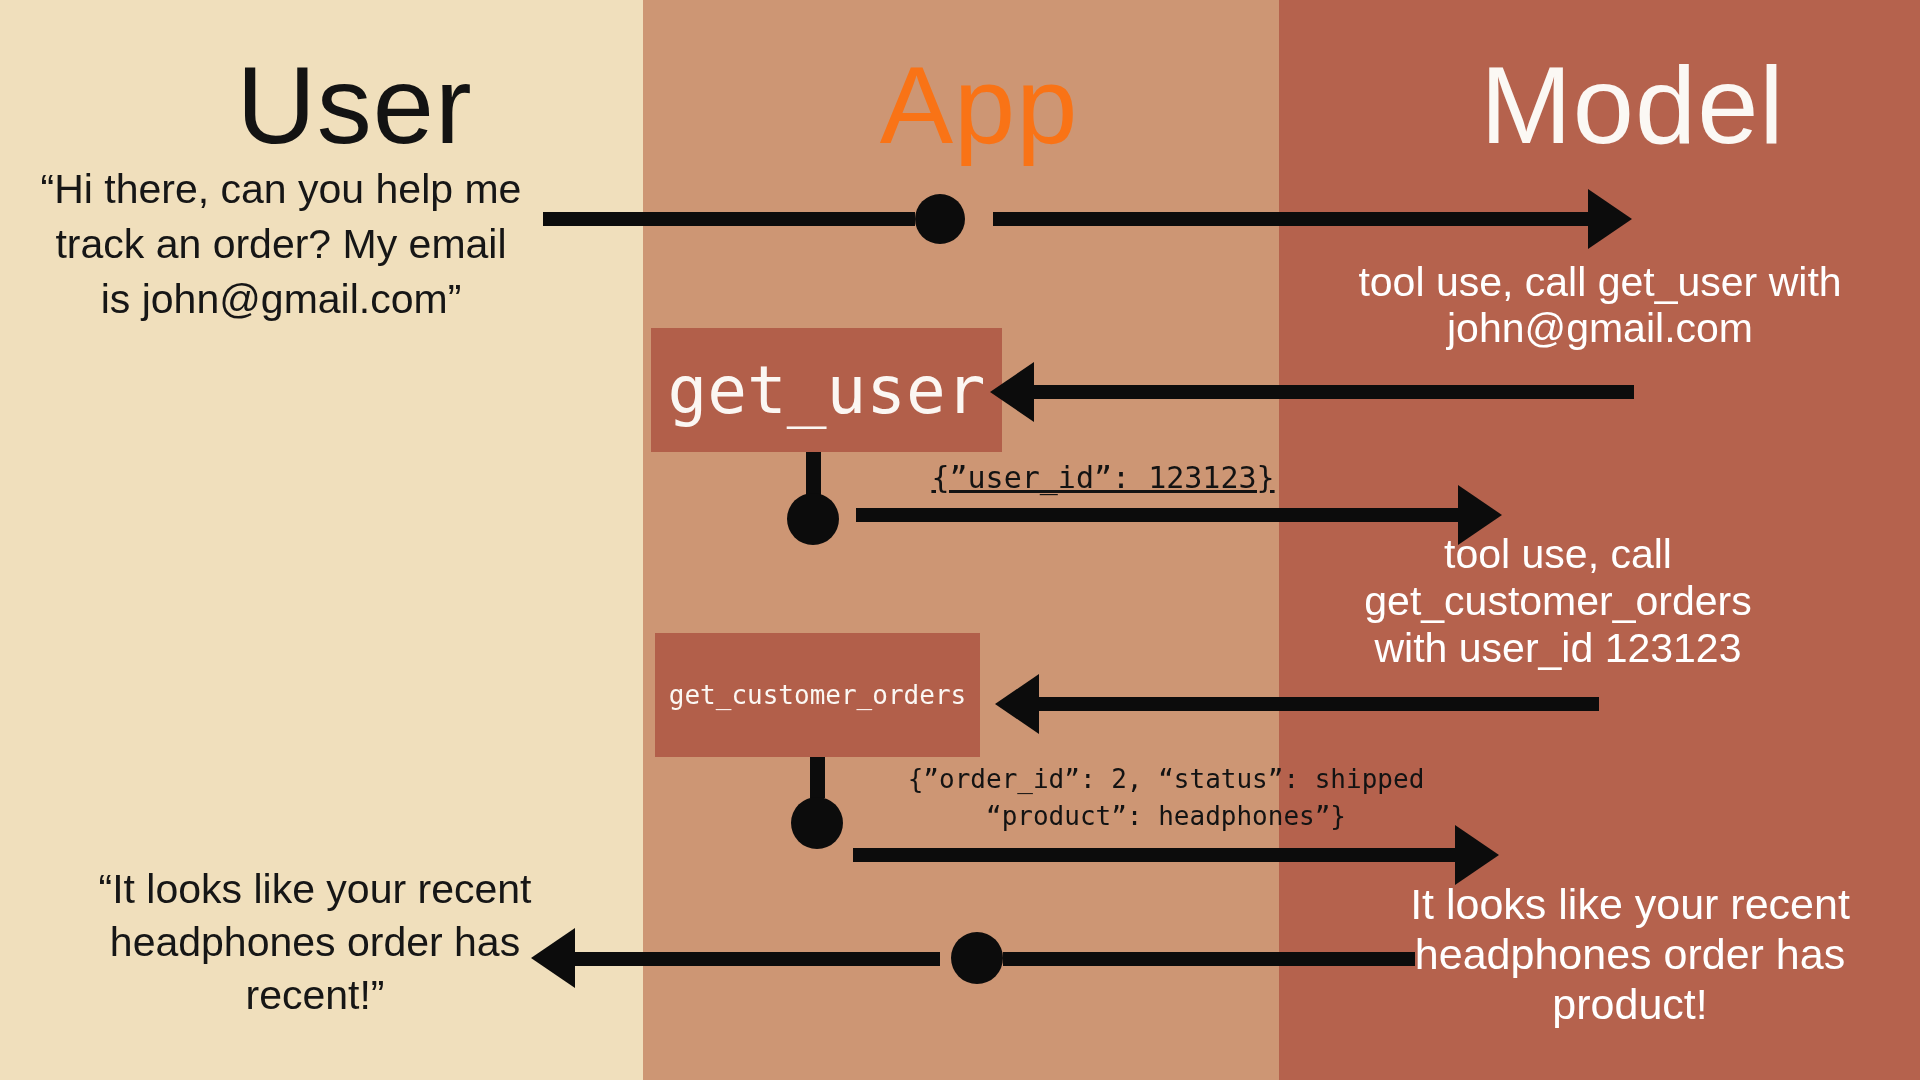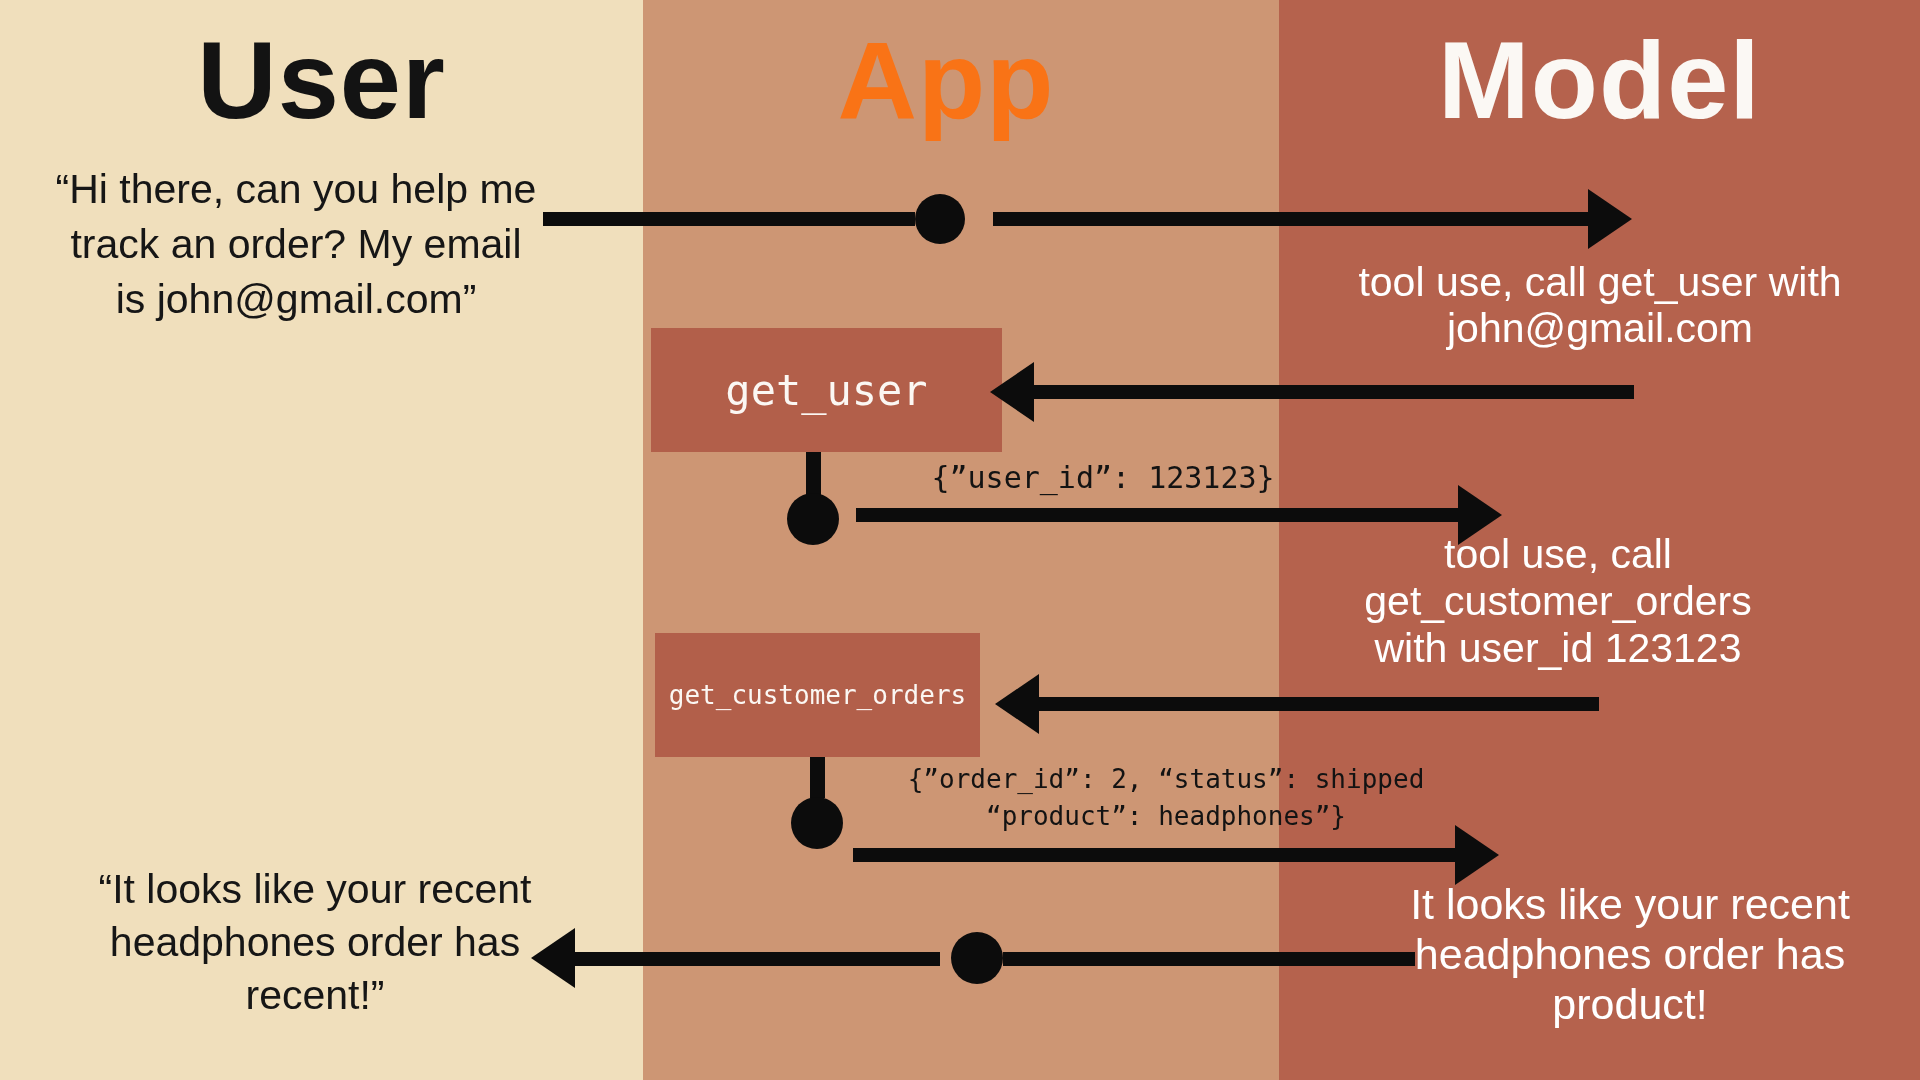--- a/index.html
+++ b/index.html
@@ -7,22 +7,22 @@
     position:relative;width:1920px;height:1080px;overflow:hidden;
     font-family:"Liberation Sans", sans-serif;
     -webkit-font-smoothing:antialiased;
   }
   .lane{position:absolute;top:0;height:1080px;}
   .lane-user{left:0;width:643px;background:#F0DFBC;}
   .lane-app{left:643px;width:636px;background:#CD9674;}
   .lane-model{left:1279px;width:641px;background:#B5624D;}
 
   .lane-title{
-    position:absolute;top:11px;text-align:center;
-    font-size:110px;line-height:1.25;font-weight:700;letter-spacing:1px;
+    position:absolute;top:36px;text-align:center;
+    font-size:110px;line-height:1.25;font-weight:400;letter-spacing:1px;margin-left:33px;
   }
   .t-user{left:0;width:643px;color:#131313;}
   .t-app{left:643px;width:512px;color:#f97316;padding-left:47px;}
   .t-model{left:1279px;width:641px;color:#FBF8F4;text-align:center;}
 
   .msg{position:absolute;text-align:center;font-weight:400;}
   .msg-dark{color:#161616;}
   .msg-light{color:#ffffff;}
   .quote{font-size:41px;line-height:55px;}
 
@@ -50,45 +50,45 @@
 <div id="stage">
 
   <div class="lane lane-user"></div>
   <div class="lane lane-app"></div>
   <div class="lane lane-model"></div>
 
   <div class="lane-title t-user">User</div>
   <div class="lane-title t-app">App</div>
   <div class="lane-title t-model">Model</div>
 
-  <div class="msg msg-dark quote" style="left:36px;top:162px;width:520px;">
+  <div class="msg msg-dark quote" style="left:21px;top:162px;width:520px;">
     <div>“Hi there, can you help me</div>
     <div>track an order? My email</div>
     <div>is john@gmail.com”</div>
   </div>
 
   <div class="flow-line" style="left:543px;top:212px;width:372px;"></div>
   <div class="dot" style="left:915px;top:194px;width:50px;height:50px;"></div>
   <div class="flow-line" style="left:993px;top:212px;width:597px;"></div>
   <div class="ah ah-right" style="left:1588px;top:189px;"></div>
 
   <div class="msg msg-light" style="left:1320px;top:259px;width:560px;font-size:41px;line-height:46px;">
     <div>tool use, call get_user with</div>
     <div>john@gmail.com</div>
   </div>
 
-  <div class="tool-box" style="left:651px;top:328px;width:351px;height:124px;font-size:42px;">
+  <div class="tool-box" style="left:651px;top:328px;width:351px;height:124px;font-size:66px;">
     <span>get_user</span>
   </div>
   <div class="ah ah-left" style="left:990px;top:362px;"></div>
   <div class="flow-line" style="left:1034px;top:385px;width:600px;"></div>
 
   <div class="flow-stub" style="left:806px;top:452px;height:46px;"></div>
   <div class="dot" style="left:787px;top:493px;width:52px;height:52px;"></div>
-  <div class="code-label" style="left:853px;top:459px;width:500px;font-size:30px;line-height:38px;">{”user_id”: 123123}</div>
+  <div class="code-label" style="left:853px;top:459px;width:500px;font-size:30px;line-height:38px;text-decoration:underline;">{”user_id”: 123123}</div>
   <div class="flow-line" style="left:856px;top:508px;width:602px;"></div>
   <div class="ah ah-right" style="left:1458px;top:485px;"></div>
 
   <div class="msg msg-light" style="left:1268px;top:531px;width:580px;font-size:41px;line-height:47px;">
     <div>tool use, call</div>
     <div>get_customer_orders</div>
     <div>with user_id 123123</div>
   </div>
 
   <div class="tool-box" style="left:655px;top:633px;width:325px;height:124px;font-size:26px;">

